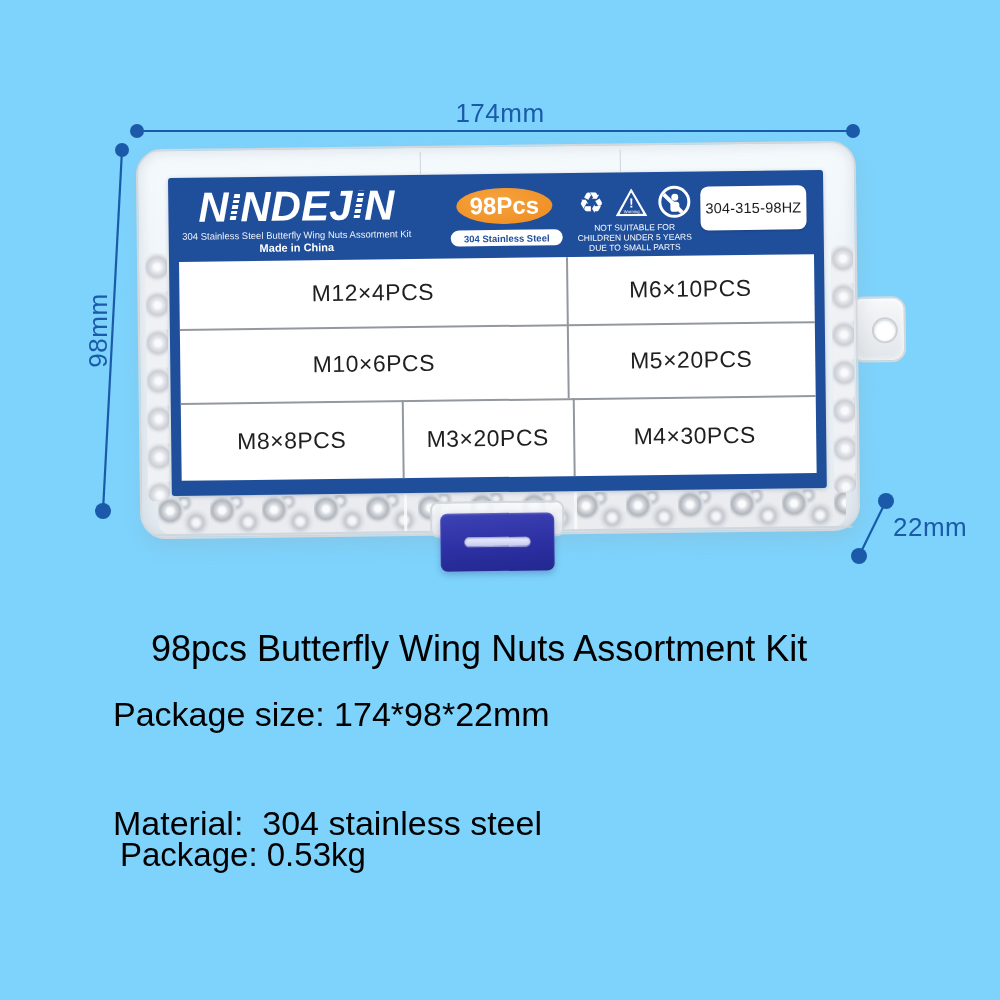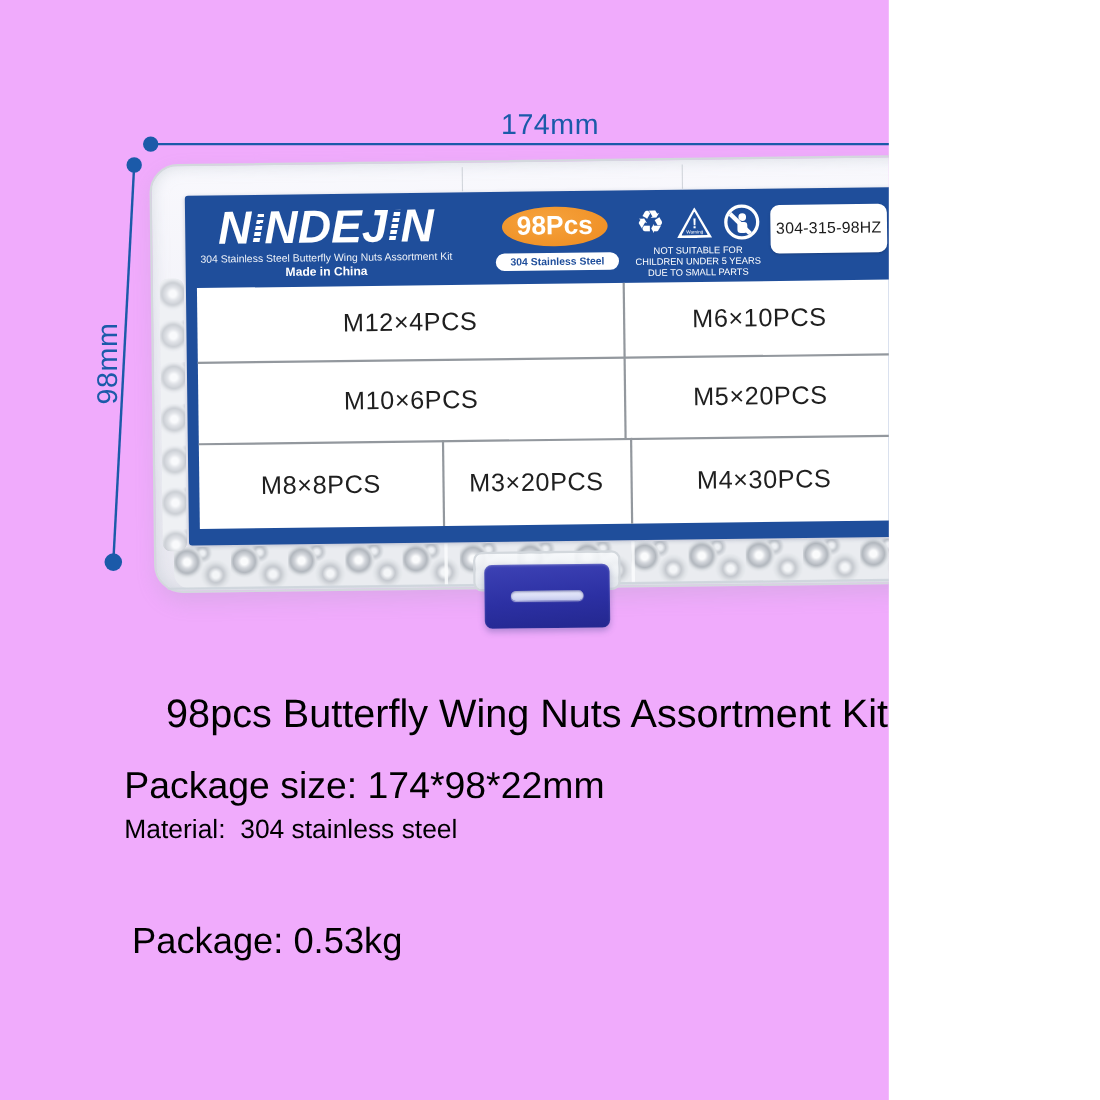--- a/index.html
+++ b/index.html
@@ -5,21 +5,21 @@
   :root{
     --label-blue:#1f4e9b;
     --dimension-blue:#1b5aa9;
     --badge-orange:#f09228;
     --clasp-blue:#2c30a3;
     --grid-line:#93989e;
   }
   *{margin:0;padding:0;box-sizing:border-box;}
   html,body{background:#fff;}
   body{font-family:"Liberation Sans","DejaVu Sans",sans-serif;}
-  .stage{position:relative;width:808px;height:1000px;background:#f0abfc;overflow:hidden;}
+  .stage{position:relative;width:1000px;height:1000px;background:#7dd3fc;overflow:hidden;}
 
   
   .dim-svg{position:absolute;left:0;top:0;pointer-events:none;}
   .dim-line{stroke:var(--dimension-blue);stroke-width:2.2;}
   .dim-dot{fill:var(--dimension-blue);}
   .dim-label{position:absolute;color:var(--dimension-blue);font-size:26px;letter-spacing:0.5px;}
   .dim-label.width{left:400px;top:98px;width:200px;text-align:center;}
   .dim-label.height{left:28px;top:315px;width:140px;text-align:center;transform:rotate(-90deg);transform-origin:center;}
   .dim-label.depth{left:893px;top:512px;}
 
@@ -112,21 +112,21 @@
   .clasp{position:absolute;left:300px;top:368px;width:114px;height:58px;border-radius:7px;
     background:linear-gradient(175deg,#3d42b5 0%,var(--clasp-blue) 55%,#23278f 100%);
     box-shadow:0 3px 6px rgba(60,70,140,.35), inset 0 1px 2px rgba(255,255,255,.25);}
   .clasp-slot{position:absolute;left:24px;top:24px;width:66px;height:9px;border-radius:5px;
     background:linear-gradient(180deg,#f0f2ff,#c6cbee);box-shadow:0 1px 1px rgba(255,255,255,.6), inset 0 1px 2px rgba(40,45,120,.5);}
 
   
   .desc-line{position:absolute;color:#000;white-space:pre;}
   .desc-title{left:118px;top:628px;font-size:36px;margin-left:33px;}
   .desc-package{left:113px;top:695px;font-size:34px;text-align:center;}
-  .desc-material{left:113px;top:741px;font-size:24px;text-align:right;}
+  .desc-material{left:113px;top:804px;font-size:34px;text-align:right;}
   .desc-weight{left:120px;top:836px;font-size:33px;}
 </style>
 </head>
 <body>
 
 <div class="stage">
 
   <svg class="dim-svg" width="1000" height="1000">
     <line class="dim-line" x1="137" y1="131" x2="853" y2="131"></line>
     <circle class="dim-dot" cx="137" cy="131" r="7"></circle>

